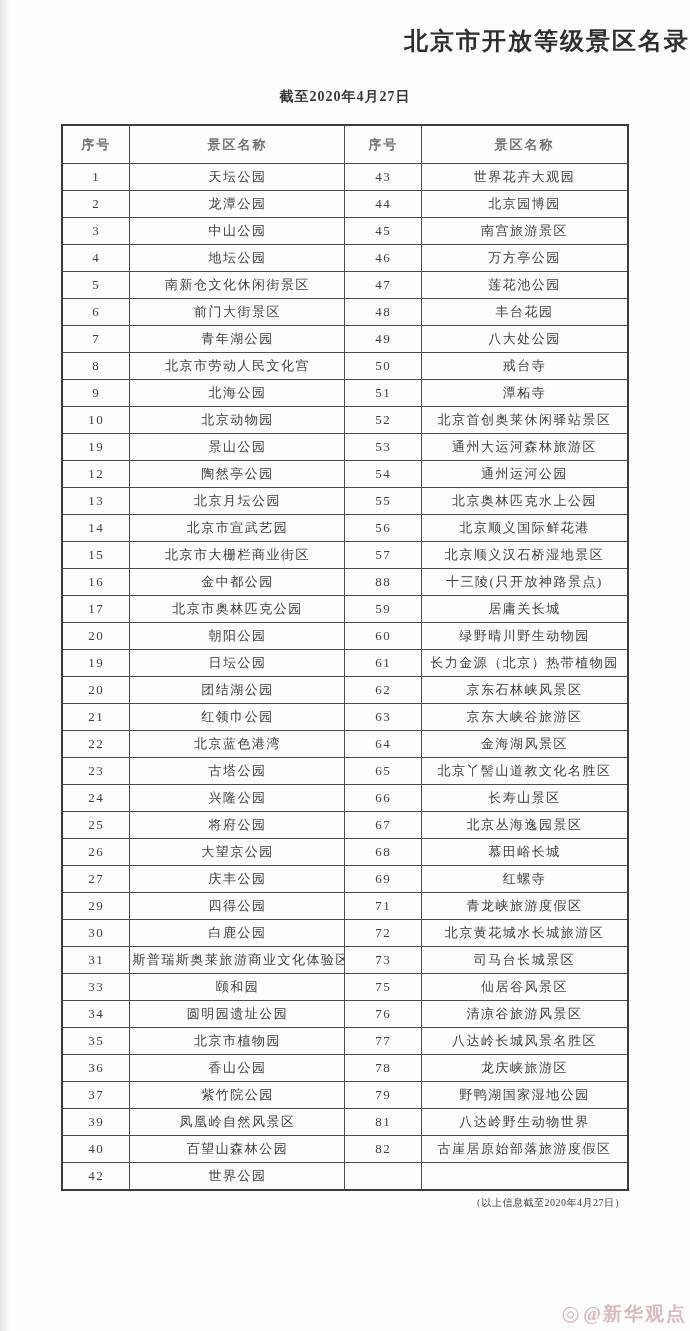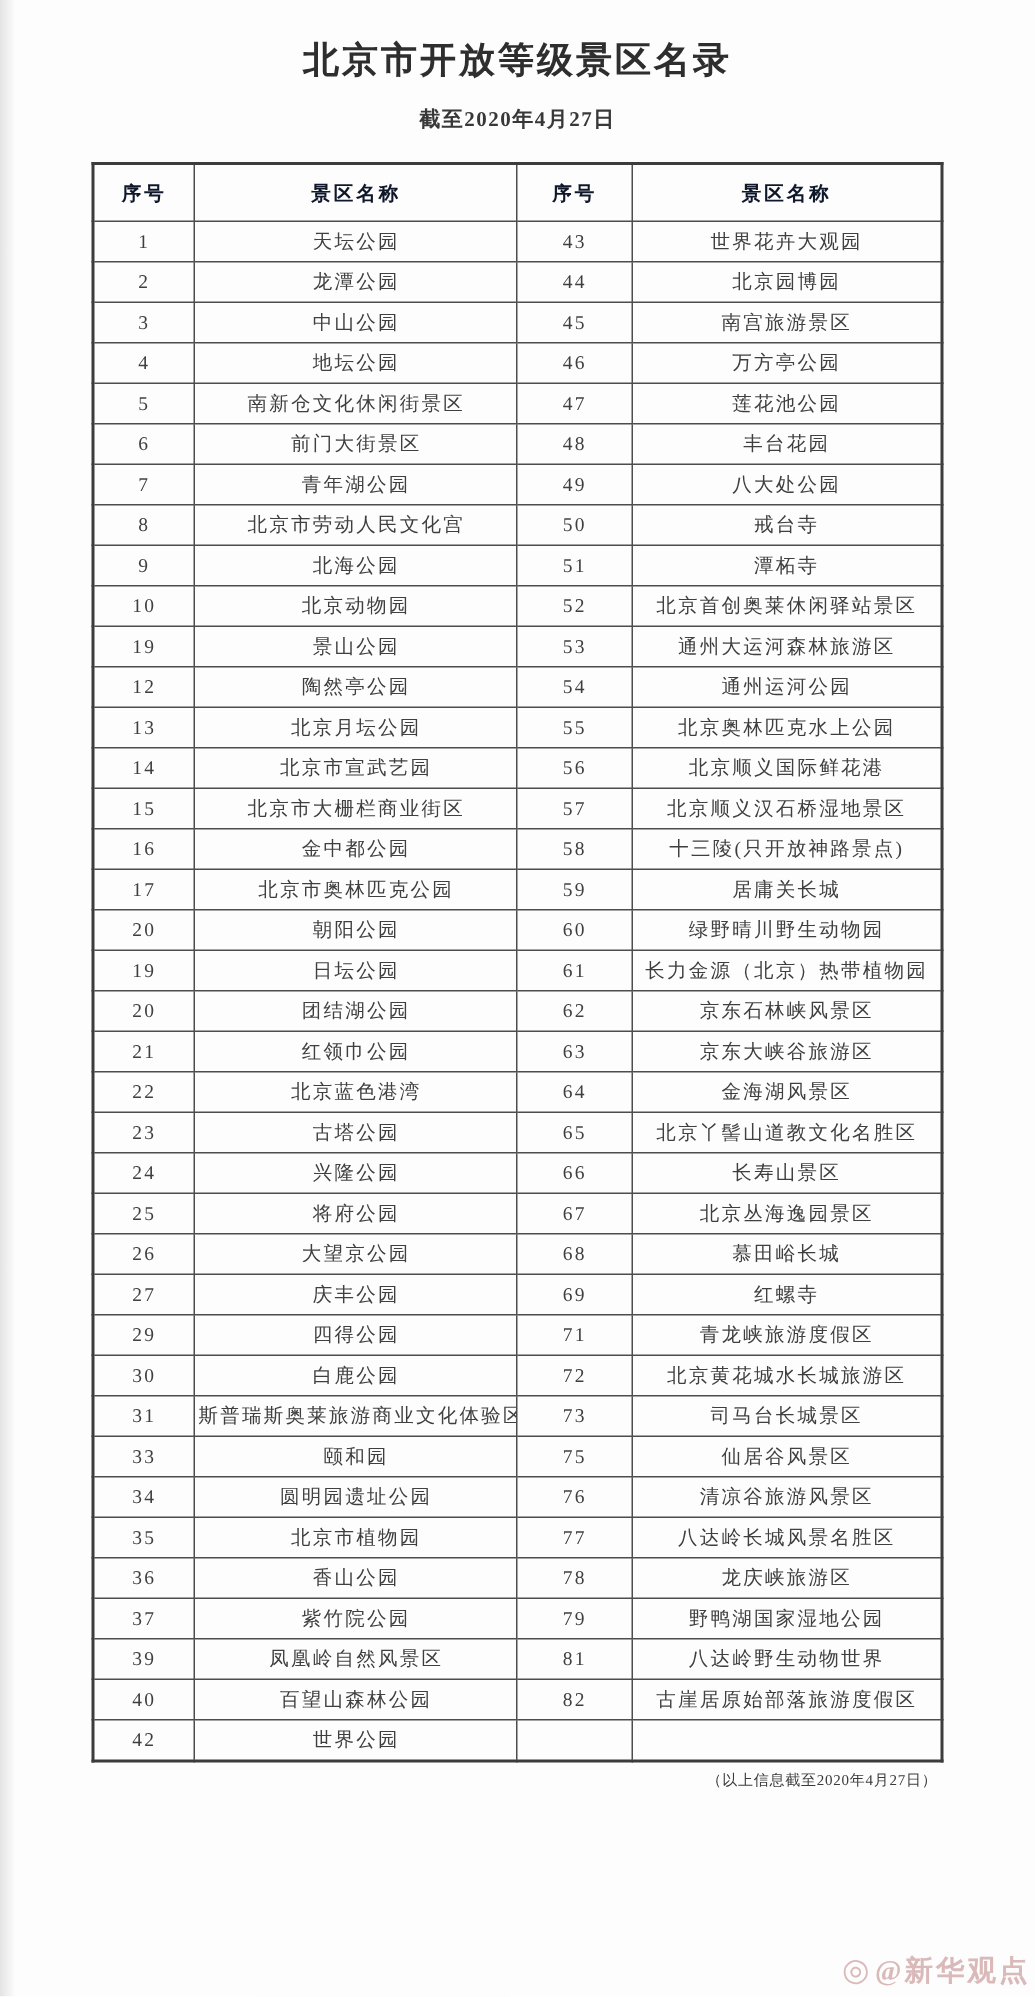--- a/index.html
+++ b/index.html
@@ -19,35 +19,35 @@
   
   body::before {
     content: "";
     position: absolute;
     left: 0; top: 0; bottom: 0;
     width: 10px;
     background: linear-gradient(90deg, rgba(150,150,150,0.25), rgba(150,150,150,0));
     pointer-events: none;
   }
   .page-title {
-    text-align: center;
+    text-align: right;
     font-size: 24px;
     font-weight: bold;
     letter-spacing: 2px;
     color: #2e2e2e;
     padding-top: 26px;
     line-height: 30px;
   }
   .page-subtitle {
     text-align: center;
     font-size: 14px;
     font-weight: bold;
     letter-spacing: 1px;
     color: #383838;
-    margin-top: 17px;
+    margin-top: 33px;
     line-height: 16px;
   }
   .table-wrap {
     margin: 19px auto 0 auto;
     width: 568px;
   }
   table.scenic-table {
     width: 100%;
     border-collapse: collapse;
     table-layout: fixed;
@@ -61,21 +61,21 @@
     font-size: 13px;
     color: #3f3f3f;
     padding: 0 2px;
     overflow: hidden;
     white-space: nowrap;
   }
   table.scenic-table th {
     height: 37px;
     font-weight: bold;
     letter-spacing: 2px;
-    color: #0f172a;
+    color: #737373;
   }
   table.scenic-table td {
     height: 26px;
     letter-spacing: 1.5px;
   }
   td.col-num, th.col-num { letter-spacing: 1px; }
   .footer-note {
     width: 568px;
     margin: 5px auto 0 auto;
     text-align: right;
@@ -212,21 +212,21 @@
         </tr>
         <tr>
           <td class="col-num">15</td>
           <td class="col-name">北京市大栅栏商业街区</td>
           <td class="col-num">57</td>
           <td class="col-name">北京顺义汉石桥湿地景区</td>
         </tr>
         <tr>
           <td class="col-num">16</td>
           <td class="col-name">金中都公园</td>
-          <td class="col-num">58</td>
+          <td class="col-num">88</td>
           <td class="col-name">十三陵(只开放神路景点)</td>
         </tr>
         <tr>
           <td class="col-num">17</td>
           <td class="col-name">北京市奥林匹克公园</td>
           <td class="col-num">59</td>
           <td class="col-name">居庸关长城</td>
         </tr>
         <tr>
           <td class="col-num">20</td>

